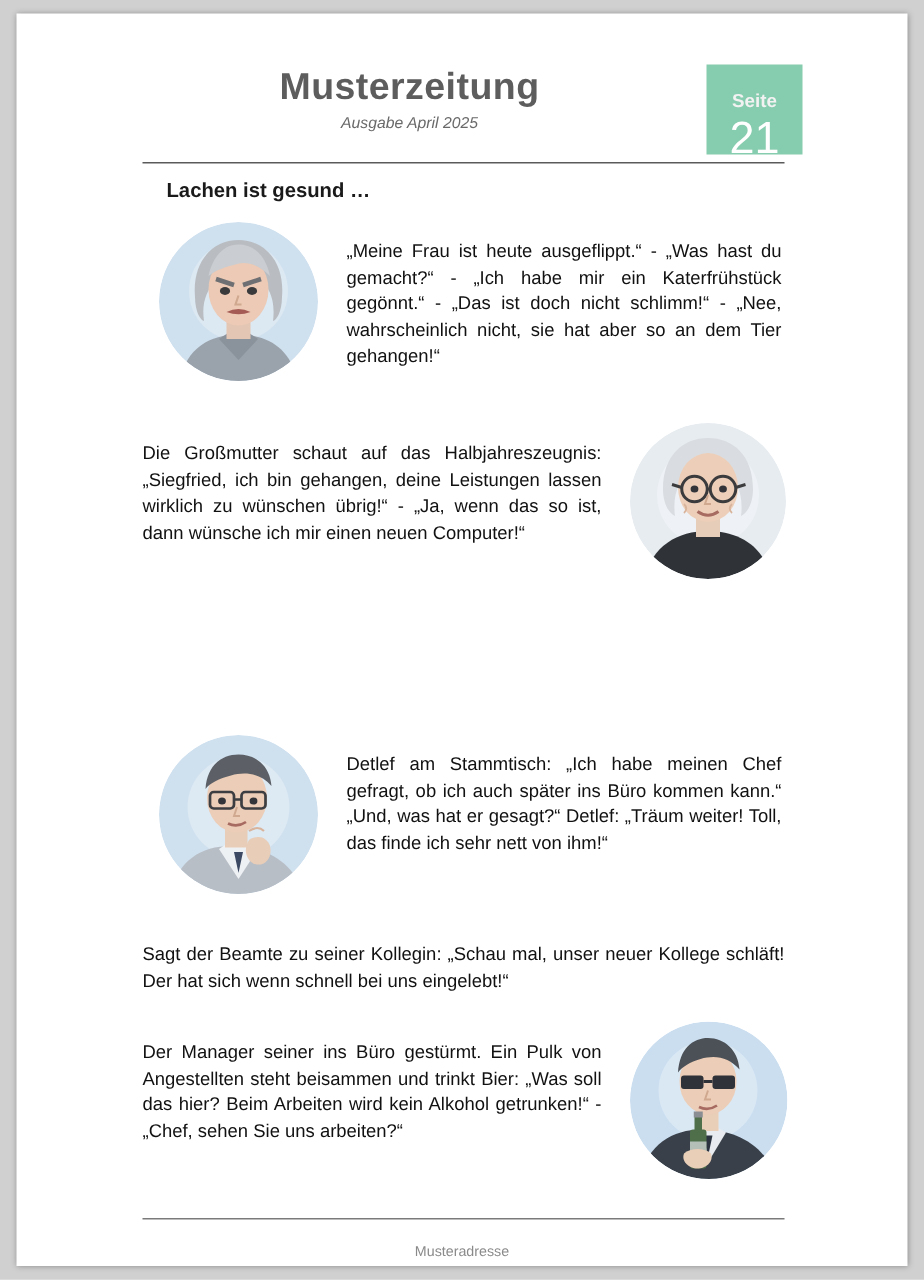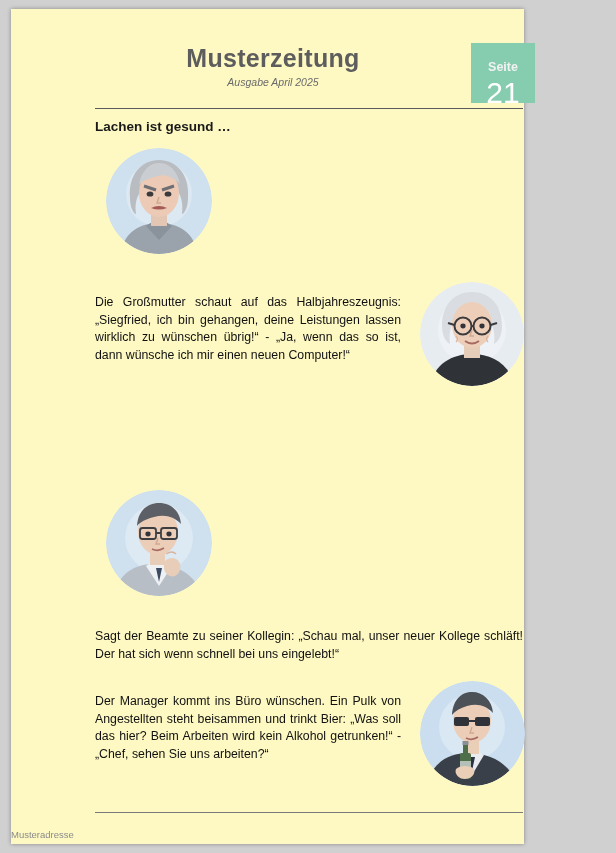--- a/index.html
+++ b/index.html
@@ -10,23 +10,23 @@
   }
   body {
     width: 616px;
     height: 853px;
     overflow: hidden;
   }
   .page {
     position: absolute;
     left: 11px;
     top: 9px;
-    width: 513px;
+    width: 594px;
     height: 835px;
-    background: #fef9c3;
+    background: #ffffff;
     box-shadow: 0 0 4px rgba(0,0,0,0.35);
   }
   .inner {
     position: absolute;
     left: 0;
     top: 0;
     width: 594px;
     height: 835px;
   }
 
@@ -85,21 +85,21 @@
     position: absolute;
     left: 84px;
     top: 99px;
     width: 428px;
     border-top: 1px solid #5a5a5a;
   }
 
   
   .section-title {
     position: absolute;
-    left: 84px;
+    left: 100px;
     top: 110px;
     font-size: 13.5px;
     font-weight: bold;
     color: #1a1a1a;
   }
 
   
   .block {
     position: absolute;
     font-size: 12.3px;
@@ -119,20 +119,21 @@
     left: 84px;
     top: 803px;
     width: 428px;
     border-top: 1px solid #7a7a7a;
   }
   .footer {
     position: absolute;
     left: 0;
     top: 820px;
     width: 594px;
+    text-align: center;
     font-size: 9.5px;
     color: #8a8a8a;
   }
 </style>
 </head>
 <body>
 
 <div class="page">
   <div class="inner">
 
@@ -177,20 +178,21 @@
           <ellipse cx="62" cy="46" rx="3.4" ry="2.6" fill="#3a3a3c"></ellipse>
 
           <path d="M53 49 L51 55 L55 55" stroke="#cfa88f" stroke-width="1.4" fill="none"></path>
 
           <path d="M45 60 Q53 56 61 60 Q53 63 45 60 Z" fill="#a55b55"></path>
 
           <path d="M33 36 C36 22 44 15 53 15 C63 15 71 22 74 36 C66 28 58 26 52 28 C44 30 38 32 33 36 Z" fill="#cacdd1"></path>
         </g>
       </svg>
     </div>
+    <div class="block" style="left:220px; top:150px; width:290px;">„Meine Frau ist heute ausgeflippt.“ - „Was hast du gemacht?“ - „Ich habe mir ein Katerfrühstück gegönnt.“ - „Das ist doch nicht schlimm!“ - „Nee, wahrscheinlich nicht, sie hat aber so an dem Tier gehangen!“</div>
 
     <div class="avatar" style="left:409px; top:273px; width:104px; height:104px;">
       <svg width="104" height="104" viewBox="0 0 104 104">
         <defs>
           <clipPath id="c2">
               <circle cx="52" cy="52" r="52"></circle>
             </clipPath>
         </defs>
         <g clip-path="url(#c2)">
           <rect width="104" height="104" fill="#e7ecf1"></rect>
@@ -248,20 +250,21 @@
           <ellipse cx="42" cy="44" rx="2.6" ry="2.4" fill="#33343a"></ellipse>
           <ellipse cx="63" cy="44" rx="2.6" ry="2.4" fill="#33343a"></ellipse>
           <path d="M52 48 L50 54 L54 54" stroke="#cfa88f" stroke-width="1.3" fill="none"></path>
           <path d="M46 59 Q52 62 58 58" stroke="#a76b62" stroke-width="1.8" fill="none"></path>
 
           <path d="M60 70 C66 66 72 68 74 74 C76 82 70 88 64 86 C58 84 56 76 60 70 Z" fill="#e8cdb8"></path>
           <path d="M60 64 Q66 60 70 64" stroke="#d9b49d" stroke-width="1.4" fill="none"></path>
         </g>
       </svg>
     </div>
+    <div class="block" style="left:220px; top:492px; width:290px;">Detlef am Stammtisch: „Ich habe meinen Chef gefragt, ob ich auch später ins Büro kommen kann.“ „Und, was hat er gesagt?“ Detlef: „Träum weiter! Toll, das finde ich sehr nett von ihm!“</div>
 
     <div class="block" style="left:84px; top:619px; width:428px;">Sagt der Beamte zu seiner Kollegin: „Schau mal, unser neuer Kollege schläft! Der hat sich wenn schnell bei uns eingelebt!“</div>
 
     <div class="avatar" style="left:409px; top:672px; width:105px; height:105px;">
       <svg width="105" height="105" viewBox="0 0 105 105">
         <defs>
           <clipPath id="c4">
               <circle cx="52.5" cy="52.5" r="52.5"></circle>
             </clipPath>
         </defs>
@@ -286,19 +289,19 @@
 
           <rect x="40" y="72" width="11" height="26" rx="2" fill="#4e6f4a"></rect>
           <rect x="43" y="62" width="5" height="12" fill="#4e6f4a"></rect>
           <rect x="42.5" y="60" width="6" height="4" fill="#8b8f93"></rect>
           <rect x="40" y="80" width="11" height="9" fill="#d6d9dc" opacity="0.75"></rect>
 
           <path d="M36 88 C40 84 50 84 54 88 C56 94 50 98 45 98 C39 98 34 93 36 88 Z" fill="#e9ceb8"></path>
         </g>
       </svg>
     </div>
-    <div class="block" style="left:84px; top:684px; width:306px;">Der Manager kommt ins Büro wünschen. Ein Pulk von Angestellten steht beisammen und trinkt Bier: „Was soll das hier? Beim Arbeiten wird kein Alkohol getrunken!“ - „Chef, sehen Sie uns arbeiten?“</div>
+    <div class="block" style="left:84px; top:684px; width:306px;">Der Manager seiner ins Büro gestürmt. Ein Pulk von Angestellten steht beisammen und trinkt Bier: „Was soll das hier? Beim Arbeiten wird kein Alkohol getrunken!“ - „Chef, sehen Sie uns arbeiten?“</div>
 
     <div class="rule-bottom"></div>
     <div class="footer">Musteradresse</div>
 
   </div>
 </div>
 
 </body></html>

